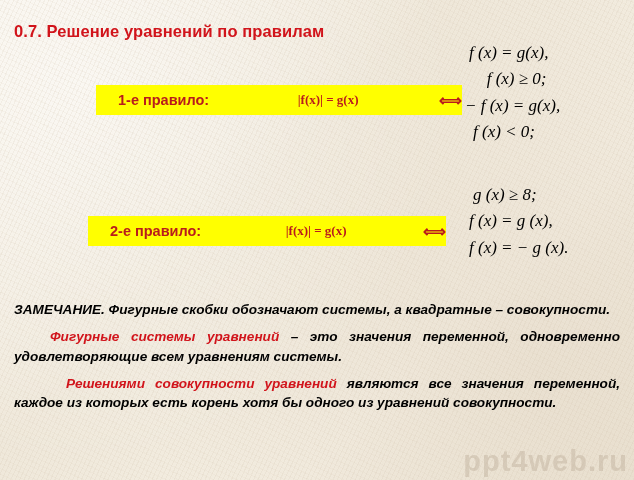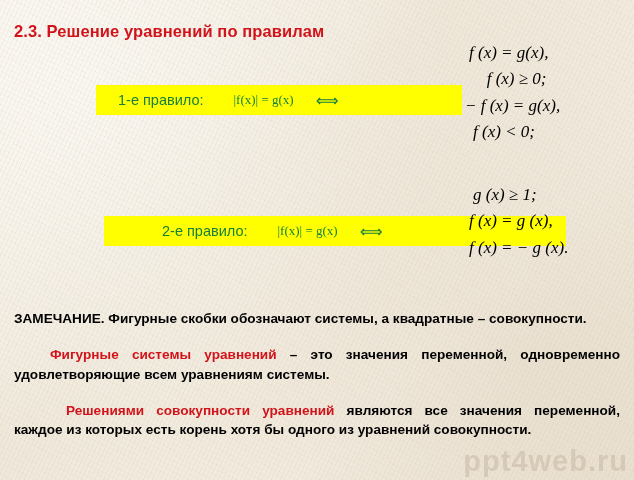--- a/index.html
+++ b/index.html
@@ -40,26 +40,27 @@
     font-size: 16.5px;
     font-weight: bold;
     color: #d1141b;
     letter-spacing: 0.1px;
     white-space: nowrap;
   }
 
   .rule-box {
     position: absolute;
     background: #ffff00;
-    color: #15803d;
-    font-weight: normal;
+    color: #b91c1c;
+    font-weight: bold;
     font-size: 14.5px;
     display: flex;
     align-items: center;
     white-space: nowrap;
+    justify-content: space-between;
   }
   .rule-box .label {
     padding-left: 22px;
   }
   .rule-box .eq {
     padding-left: 30px;
     font-family: "Liberation Serif", serif;
     font-style: normal;
     font-size: 13px;
   }
@@ -67,25 +68,24 @@
     padding-left: 22px;
     font-size: 16px;
   }
   #rule1 {
     left: 96px;
     top: 85px;
     width: 366px;
     height: 30px;
   }
   #rule2 {
-    left: 104px;
+    left: 88px;
     top: 216px;
-    width: 426px;
+    width: 358px;
     height: 30px;
-    padding-left: 36px;
   }
 
   .mathblock {
     position: absolute;
     font-family: "Liberation Serif", serif;
     color: #000;
     font-size: 17px;
     line-height: 1.55;
     white-space: nowrap;
   }
@@ -105,21 +105,22 @@
     left: 14px;
     top: 292px;
     width: 606px;
     font-size: 13.6px;
     color: #000;
     font-weight: bold;
     text-align: justify;
     line-height: 1.42;
   }
   .body-text p {
-    margin: 17px 0 6px 0;
+    margin: 8px 0 6px 0;
+    font-style: italic;
   }
   .body-text p.indent1 { text-indent: 36px; }
   .body-text p.indent2 { text-indent: 52px; }
   .hl-red { color: #d1141b; }
 
   .watermark {
     position: absolute;
     right: 6px;
     bottom: 2px;
     font-size: 29px;
@@ -128,21 +129,21 @@
     letter-spacing: 1px;
     font-family: "Liberation Sans", sans-serif;
   }
 </style>
 </head>
 <body>
 
 <div class="slide">
   <div class="grain"></div>
 
-  <div class="title">2.3. Решение уравнений по правилам</div>
+  <div class="title">0.7. Решение уравнений по правилам</div>
 
   <div class="rule-box" id="rule1">
     <span class="label">1-е правило:</span>
     <span class="eq">|f(x)| = g(x)</span>
     <span class="arrow">⟺</span>
   </div>
 
   <div class="mathblock" id="math1">
     <div class="row r1">f (x) = g(x),</div>
     <div class="row r2">f (x) ≥ 0;</div>
@@ -150,21 +151,21 @@
     <div class="row r4">f (x) &lt; 0;</div>
   </div>
 
   <div class="rule-box" id="rule2">
     <span class="label">2-е правило:</span>
     <span class="eq">|f(x)| = g(x)</span>
     <span class="arrow">⟺</span>
   </div>
 
   <div class="mathblock" id="math2">
-    <div class="row r1">g (x) ≥ 1;</div>
+    <div class="row r1">g (x) ≥ 8;</div>
     <div class="row r2">f (x) = g (x),</div>
     <div class="row r3">f (x) = − g (x).</div>
   </div>
 
   <div class="body-text">
     <p><span>ЗАМЕЧАНИЕ.</span><span> Фигурные скобки обозначают системы, а квадратные – совокупности.</span></p>
     <p class="indent1"><span class="hl-red">Фигурные системы уравнений</span><span> – это значения переменной, одновременно удовлетворяющие всем уравнениям системы.</span></p>
     <p class="indent2"><span class="hl-red">Решениями совокупности уравнений</span><span> являются все значения переменной, каждое из которых есть корень хотя бы одного из уравнений совокупности.</span></p>
   </div>
 

